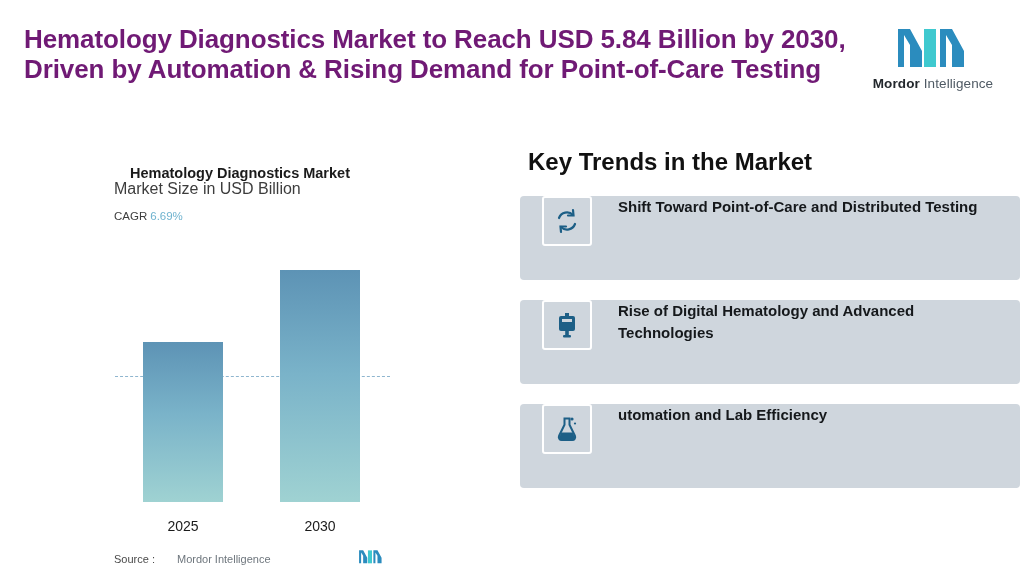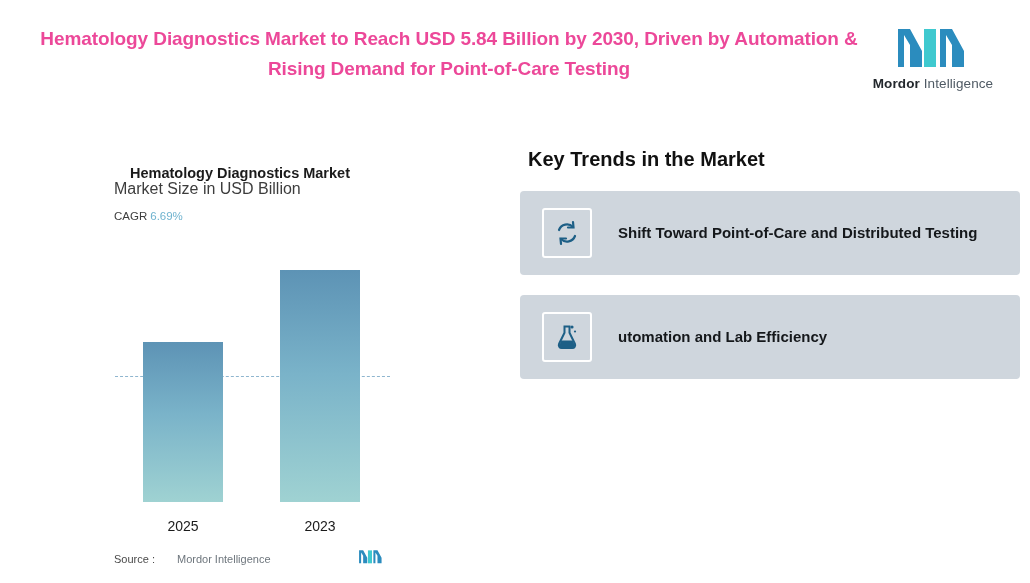--- a/index.html
+++ b/index.html
@@ -20,26 +20,25 @@
   .header {
     position: absolute;
     top: 0; left: 0;
     width: 1030px;
     height: 118px;
     box-sizing: border-box;
     padding: 24px 24px 0 24px;
   }
   .headline {
     width: 850px;
-    font-size: 19px;
+    font-size: 26px;
     font-weight: bold;
     line-height: 30px;
     letter-spacing: -0.1px;
-    color: #ec4899;
-    text-align: center;
+    color: #701a75;
   }
   .brand {
     position: absolute;
     top: 24px;
     right: 22px;
     width: 150px;
     text-align: center;
   }
   .brand-mark {
     height: 46px;
@@ -161,32 +160,32 @@
   }
 
   
   .trends {
     position: absolute;
     left: 520px;
     top: 140px;
     width: 500px;
   }
   .trends-title {
-    font-size: 20px;
+    font-size: 24px;
     font-weight: bold;
     color: #111111;
     margin: 8px 0 0 8px;
   }
   .trend-card {
     margin-top: 20px;
     height: 84px;
     background: #cfd6dd;
     border-radius: 4px;
     display: flex;
-    align-items: center;
+    align-items: flex-start;
     padding: 0 22px;
     box-sizing: border-box;
   }
   .trend-icon {
     width: 46px;
     height: 46px;
     border: 2px solid #ffffff;
     border-radius: 3px;
     display: flex;
     align-items: center;
@@ -230,21 +229,21 @@
 
   <div class="plot">
     <div class="dash-line"></div>
 
     <div class="value-badge v2025">USD 4.22 B</div>
     <div class="bar b2025"></div>
     <div class="x-label x2025">2025</div>
 
     <div class="value-badge v2030">USD 5.84 B</div>
     <div class="bar b2030"></div>
-    <div class="x-label x2030">2023</div>
+    <div class="x-label x2030">2030</div>
 
     <div class="source-row">
       <span class="source-label">Source :</span>
       <span class="source-name">Mordor Intelligence</span>
       <span class="source-logo">
         <svg width="26" height="15" viewBox="0 0 74 44" xmlns="http://www.w3.org/2000/svg">
           <polygon points="2,42 2,4 14,4 26,26 26,42 14,42 14,20 8,10 8,42" fill="#2b8cbe"></polygon>
           <polygon points="28,42 28,4 40,4 40,42" fill="#3fc9cf"></polygon>
           <polygon points="44,4 56,4 68,26 68,42 56,42 56,20 50,10 50,42 44,42" fill="#2b8cbe"></polygon>
         </svg>
@@ -261,20 +260,32 @@
       <svg width="28" height="28" viewBox="0 0 28 28" fill="none" stroke="#1d5f86" stroke-width="2.2" stroke-linecap="round" xmlns="http://www.w3.org/2000/svg">
         <path d="M6 11a8.5 8.5 0 0 1 14-3"></path>
         <polyline points="20,3 20.5,8.5 15,8.5" fill="none"></polyline>
         <path d="M22 17a8.5 8.5 0 0 1-14 3"></path>
         <polyline points="8,25 7.5,19.5 13,19.5" fill="none"></polyline>
       </svg>
     </div>
     <div class="trend-text">Shift Toward Point-of-Care and Distributed Testing</div>
   </div>
 
+  <div class="trend-card">
+    <div class="trend-icon">
+      <svg width="28" height="28" viewBox="0 0 28 28" xmlns="http://www.w3.org/2000/svg">
+        <rect x="12" y="2" width="4" height="3" fill="#1d5f86"></rect>
+        <rect x="6" y="5" width="16" height="15" rx="2" fill="#1d5f86"></rect>
+        <rect x="9" y="8" width="10" height="3" fill="#cfd6dd"></rect>
+        <rect x="12.2" y="20" width="3.6" height="4" fill="#1d5f86"></rect>
+        <rect x="10" y="24" width="8" height="2.4" rx="1" fill="#1d5f86"></rect>
+      </svg>
+    </div>
+    <div class="trend-text">Rise of Digital Hematology and Advanced Technologies</div>
+  </div>
 
   <div class="trend-card">
     <div class="trend-icon">
       <svg width="28" height="28" viewBox="0 0 28 28" xmlns="http://www.w3.org/2000/svg">
         <circle cx="19" cy="4" r="1.6" fill="#1d5f86"></circle>
         <circle cx="22" cy="8.5" r="1.1" fill="#1d5f86"></circle>
         <path d="M11.5 3.5h5v6.2l5.4 11.1c.9 1.9-.4 4.2-2.6 4.2H8.7c-2.2 0-3.5-2.3-2.6-4.2l5.4-11.1V3.5z" fill="none" stroke="#1d5f86" stroke-width="2"></path>
         <path d="M8.4 17.6h11.2l2.2 4.6c.6 1.3-.3 2.8-1.8 2.8H8c-1.5 0-2.4-1.5-1.8-2.8l2.2-4.6z" fill="#1d5f86"></path>
       </svg>
     </div>

